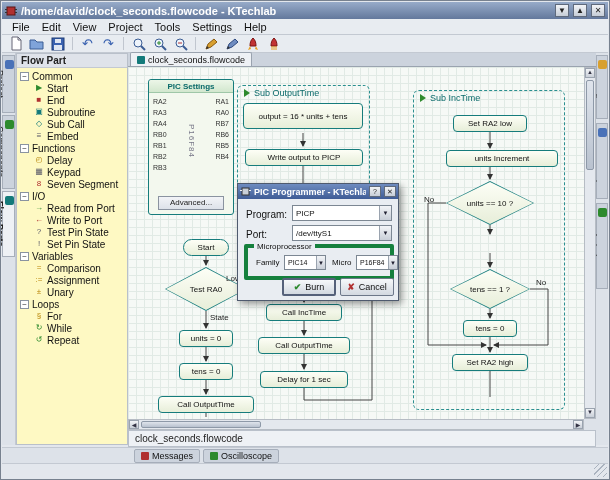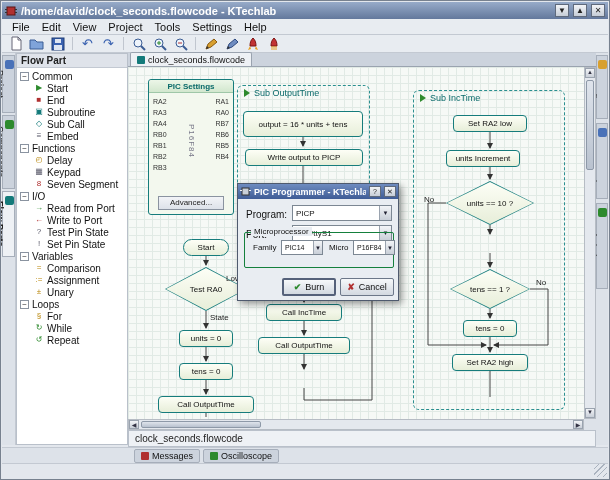--- a/index.html
+++ b/index.html
@@ -19,21 +19,21 @@
   .uglyph{font-size:13px;color:#3a62b0;line-height:13px}
 
   
   .dock-left{position:absolute;left:1px;top:52px;width:14px;bottom:34px;background:#dde2e9;border-right:1px solid #c3c9d2}
   .dock-right{position:absolute;right:1px;top:52px;width:13px;bottom:34px;background:#dde2e9;border-left:1px solid #c3c9d2}
   .vtab{position:absolute;width:13px;writing-mode:vertical-rl;font-size:9px;color:#222;background:#ccd3dd;border:1px solid #a6aeba;padding:3px 0;text-align:center}
   .vtab.sel{background:#eef1f5;font-weight:bold}
   .dicon{display:block;width:9px;height:9px;margin:1px auto 3px auto;border-radius:2px}
 
   
-  .flow-panel{position:absolute;left:15px;top:52px;width:112px;bottom:34px;background:#ffffff;border:1px solid #b9c0ca}
+  .flow-panel{position:absolute;left:15px;top:52px;width:112px;bottom:34px;background:#fef9c3;border:1px solid #b9c0ca}
   .panel-title{height:14px;font-size:10px;font-weight:bold;padding:1px 4px;background:#dfe3ea;border-bottom:1px solid #c3c9d2;color:#222}
   .tree{font-size:10px;padding-top:2px}
   .tgroup{display:flex;align-items:center;gap:3px;height:12px;padding-left:3px;color:#111}
   .expander{width:9px;height:9px;border:1px solid #8a93a0;background:#fff;font-size:8px;line-height:7px;text-align:center;color:#333;flex:0 0 auto}
   .titem{display:flex;align-items:center;gap:3px;height:12px;padding-left:17px;color:#111;white-space:nowrap}
   .ticon{width:10px;font-size:8px;line-height:10px;text-align:center;flex:0 0 auto}
   .ic-g{color:#2d8a2d}.ic-r{color:#b03030}.ic-y{color:#b8860b}.ic-k{color:#556}.ic-t{color:#137a7a}
 
   
   .tabbar{position:absolute;left:127px;top:52px;right:13px;height:14px;background:#ccd3dd;border-bottom:1px solid #9aa3af;display:flex;align-items:flex-end;padding-left:2px}
@@ -79,21 +79,21 @@
 
   
   .dialog{position:absolute;left:236px;top:182px;width:162px;height:118px;background:#e9edf2;border:1px solid #4f5a6e;box-shadow:3px 3px 7px rgba(0,0,0,.4);z-index:50}
   .dlg-title{height:15px;background:linear-gradient(180deg,#6f8cc0,#3f5c96);display:flex;align-items:center;padding:0 2px;gap:3px}
   .dlg-title .t{color:#fff;font-size:9px;font-weight:bold;flex:1;white-space:nowrap;overflow:hidden}
   .dbtn{width:12px;height:11px;background:linear-gradient(#f2f4f7,#c6cdd7);border:1px solid #5f6a7c;font-size:7px;line-height:10px;text-align:center;color:#222}
   .dlabel{position:absolute;font-size:10px;color:#111}
   .combo{position:absolute;height:16px;background:#fff;border:1px solid #7c8793;display:flex;align-items:center;font-size:8px;padding-left:3px;color:#111}
   .combo .val{flex:1;white-space:nowrap;overflow:hidden}
   .carrow{width:12px;height:100%;background:linear-gradient(#f2f4f7,#c9cfd8);border-left:1px solid #9aa3af;font-size:6px;line-height:14px;text-align:center;color:#223;flex:0 0 auto}
-  .groupbox{position:absolute;left:6px;width:150px;top:48px;height:36px;border:1px solid #15803d;border-radius:2px}
+  .groupbox{position:absolute;left:6px;width:150px;top:60px;height:36px;border:4px solid #15803d;border-radius:2px}
   .glabel{position:absolute;top:-6px;left:6px;background:#e9edf2;padding:0 3px;font-size:8px;color:#111}
   .dlg-btn{position:absolute;top:94px;height:18px;border:1px solid #6c7789;border-radius:2px;background:linear-gradient(#f6f8fa,#d3d9e1);font-size:9px;display:flex;align-items:center;justify-content:center;gap:4px;color:#111}
   .dlg-btn.default{border:2px solid #55617a}
   .ok{color:#2d8a2d;font-weight:bold;font-size:9px}
   .no{color:#b03030;font-weight:bold;font-size:9px}
 </style>
 </head>
 <body>
 
 <div id="window">
@@ -366,31 +366,31 @@
       <span class="pic-chip">P16F84</span>
       <span class="pic-adv">Advanced...</span>
     </div>
 
     <div class="fcontainer" style="left:109px;top:18px;width:133px;height:175px">
       <span class="ctitle">
           <span class="tri"></span>
           <span>Sub OutputTime</span>
         </span>
     </div>
-    <div class="fnode" style="left:115px;top:44px;width:120px;height:26px">output = 16 * units + tens</div>
+    <div class="fnode" style="left:115px;top:36px;width:120px;height:26px">output = 16 * units + tens</div>
     <div class="fnode" style="left:117px;top:82px;width:118px;height:17px">Write output to PICP</div>
 
     <div class="fcontainer" style="left:285px;top:23px;width:152px;height:320px">
       <span class="ctitle">
           <span class="tri"></span>
           <span>Sub IncTime</span>
         </span>
     </div>
     <div class="fnode" style="left:325px;top:48px;width:74px;height:17px">Set RA2 low</div>
-    <div class="fnode" style="left:318px;top:83px;width:74px;height:17px">units Increment</div>
+    <div class="fnode" style="left:318px;top:83px;width:112px;height:17px">units Increment</div>
     <div class="diamond" style="left:318px;top:114px;width:88px;height:44px">
         <span class="dshape"></span>
         <span class="dfill"></span>
         <span class="dtext">units == 10 ?</span>
       </div>
     <span class="elabel" style="left:296px;top:128px">No</span>
     <div class="diamond" style="left:322px;top:202px;width:80px;height:40px">
         <span class="dshape"></span>
         <span class="dfill"></span>
         <span class="dtext">tens == 1 ?</span>
@@ -405,20 +405,21 @@
         <span class="dfill"></span>
         <span class="dtext">Test RA0</span>
       </div>
     <span class="elabel" style="left:98px;top:207px">Low</span>
     <span class="elabel" style="left:82px;top:246px">State</span>
     <div class="fnode" style="left:51px;top:263px;width:54px;height:17px">units = 0</div>
     <div class="fnode" style="left:51px;top:296px;width:54px;height:17px">tens = 0</div>
     <div class="fnode" style="left:30px;top:329px;width:96px;height:17px">Call OutputTime</div>
     <div class="fnode" style="left:138px;top:237px;width:76px;height:17px">Call IncTime</div>
     <div class="fnode" style="left:130px;top:270px;width:92px;height:17px">Call OutputTime</div>
+    <div class="fnode" style="left:132px;top:304px;width:88px;height:17px">Delay for 1 sec</div>
   </div>
 
   <div class="vscroll">
     <span class="sbtn" style="left:0;top:0;width:10px;height:10px">▲</span>
     <span class="thumb" style="left:1px;top:12px;width:8px;height:90px"></span>
     <span class="sbtn" style="left:0;bottom:0;width:10px;height:10px">▼</span>
   </div>
   <div class="hscroll">
     <span class="sbtn" style="left:0;top:0;width:10px;height:9px">◀</span>
     <span class="thumb" style="left:12px;top:1px;width:120px;height:7px"></span>

